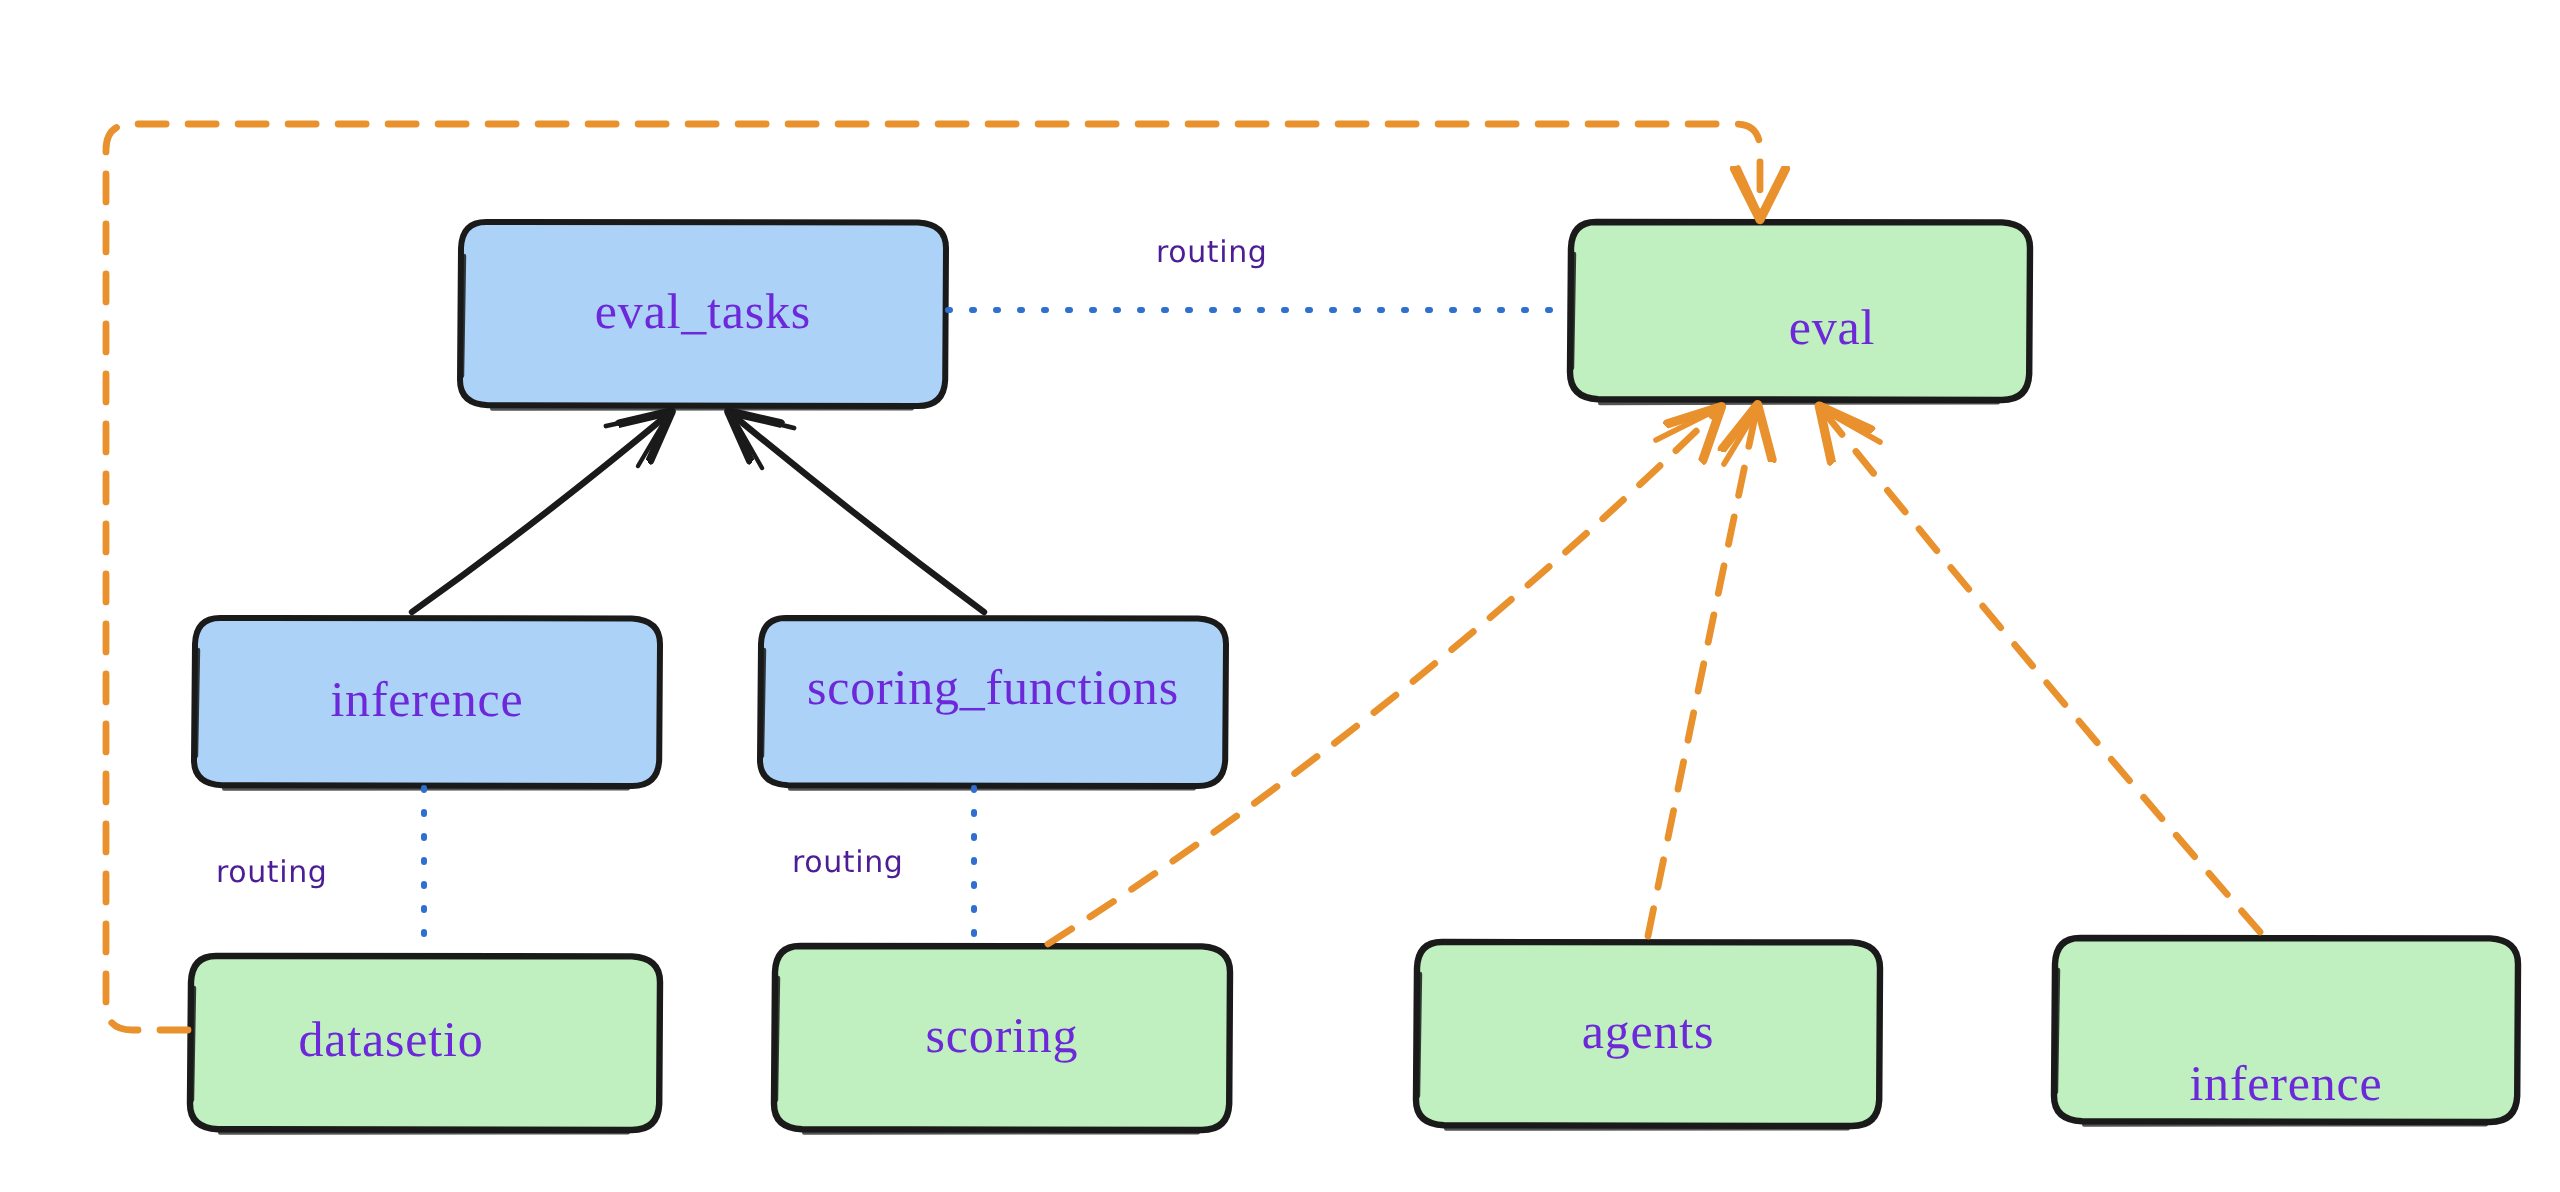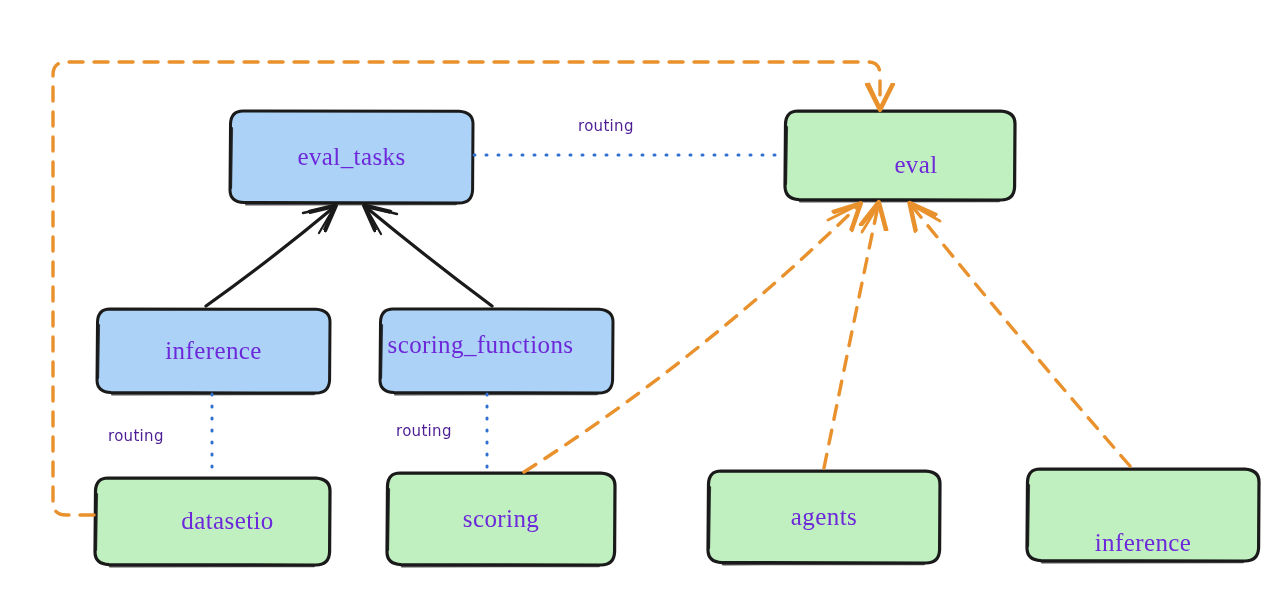--- a/index.html
+++ b/index.html
@@ -143,23 +143,23 @@
   </g>
 
 </svg>
 
 <div class="node-label" style="left:230px; top:110px; width:243px; height:93px;">eval_tasks</div>
 
 <div class="node-label" style="left:785px; top:110px; width:230px; height:109px;margin-left:16px;">eval</div>
 
 <div class="node-label" style="left:97px; top:308px; width:233px; height:85px;">inference</div>
 
-<div class="node-label" style="left:364px; top:308px; width:233px; height:74px;">scoring_functions</div>
+<div class="node-label" style="left:380px; top:308px; width:233px; height:74px;">scoring_functions</div>
 
-<div class="node-label" style="left:110px; top:477px; width:235px; height:88px;">datasetio</div>
+<div class="node-label" style="left:78px; top:477px; width:235px; height:88px;">datasetio</div>
 
 <div class="node-label" style="left:387px; top:472px; width:228px; height:93px;border-radius:11px;">scoring</div>
 
 <div class="node-label" style="left:708px; top:470px; width:232px; height:93px;">agents</div>
 
 <div class="node-label" style="left:1027px; top:496px; width:232px; height:93px;">inference</div>
 
 <div class="edge-label" style="left:578px; top:117px;">routing</div>
 
 <div class="edge-label" style="left:108px; top:427px;">routing</div>

